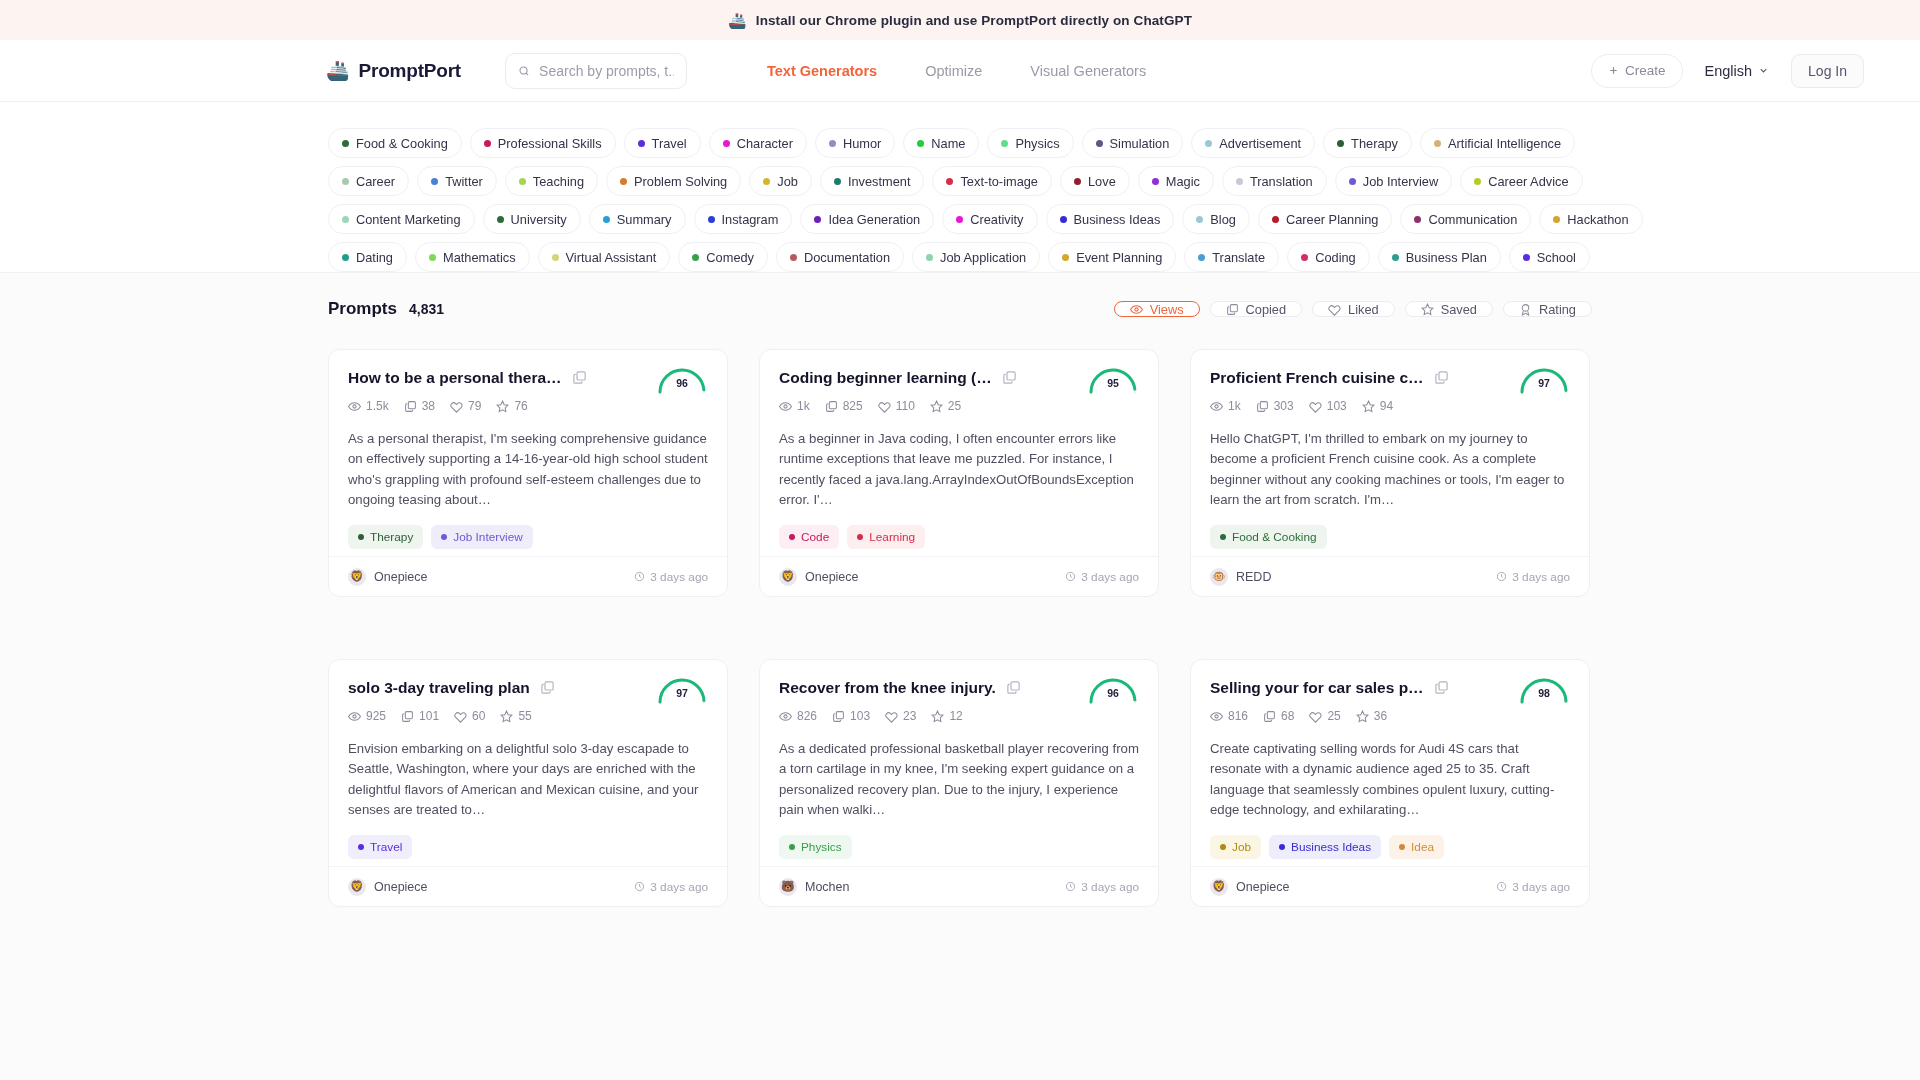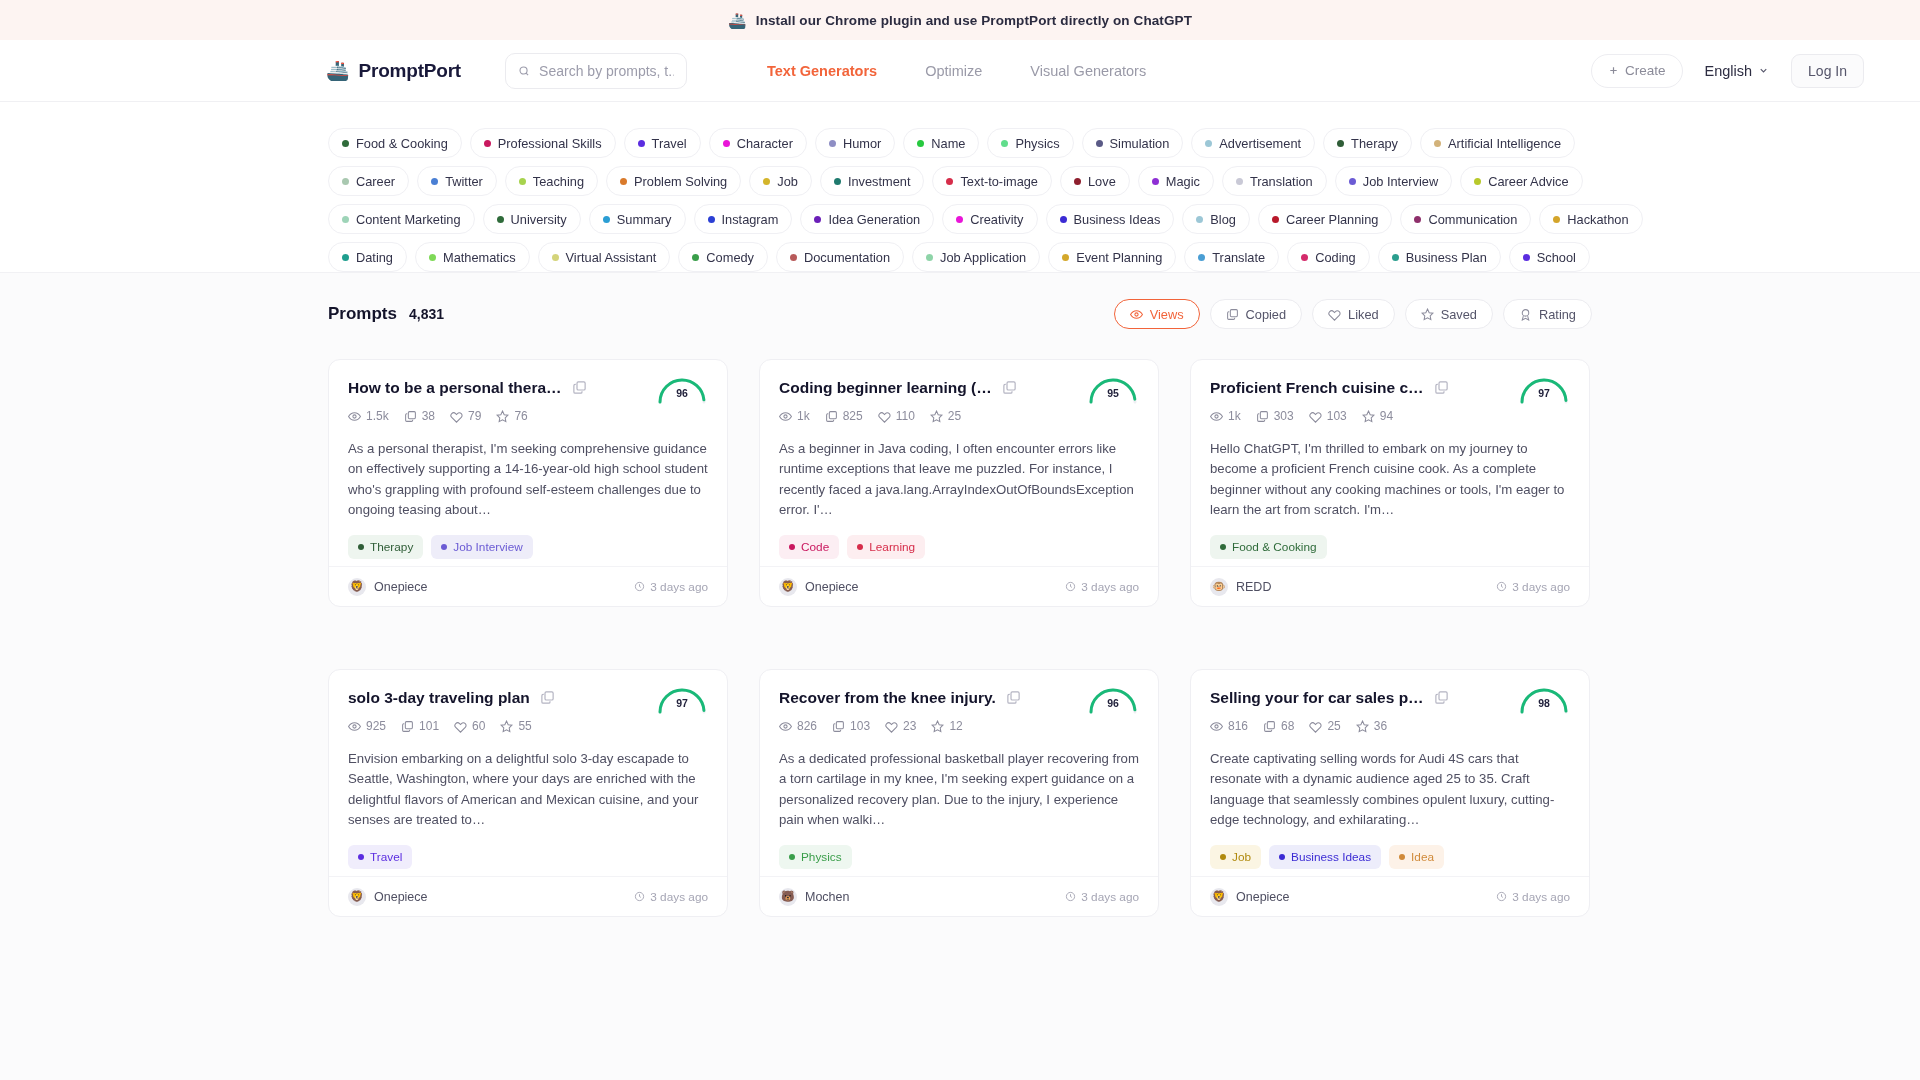--- a/index.html
+++ b/index.html
@@ -143,21 +143,21 @@
     border-top: 1px solid #f1f1f4;
     padding: 26px 0 0;
     height: 100%;
   }
   .prompts-head { display: flex; align-items: center; margin-bottom: 30px; }
   .prompts-title { font-size: 17px; font-weight: 700; color: #14142b; }
   .prompts-count { font-size: 14px; font-weight: 700; color: #14142b; margin-left: 12px; }
   .sort-tabs { margin-left: auto; display: flex; gap: 10px; }
   .sort-tab {
     display: inline-flex; align-items: center; gap: 7px;
-    height: 30px; padding: 0 15px;
+    height: 16px; padding: 0 15px;
     border: 1px solid #ececf0; border-radius: 16px;
     background: #fff; font-size: 12.8px; color: #55556a;
   }
   .sort-tab.active { border-color: #f2643a; color: #f2643a; }
   .sort-tab.active svg { stroke: #f2643a; }
 
   
   .grid {
     display: grid; grid-template-columns: repeat(3, 400px);
     gap: 31px;

